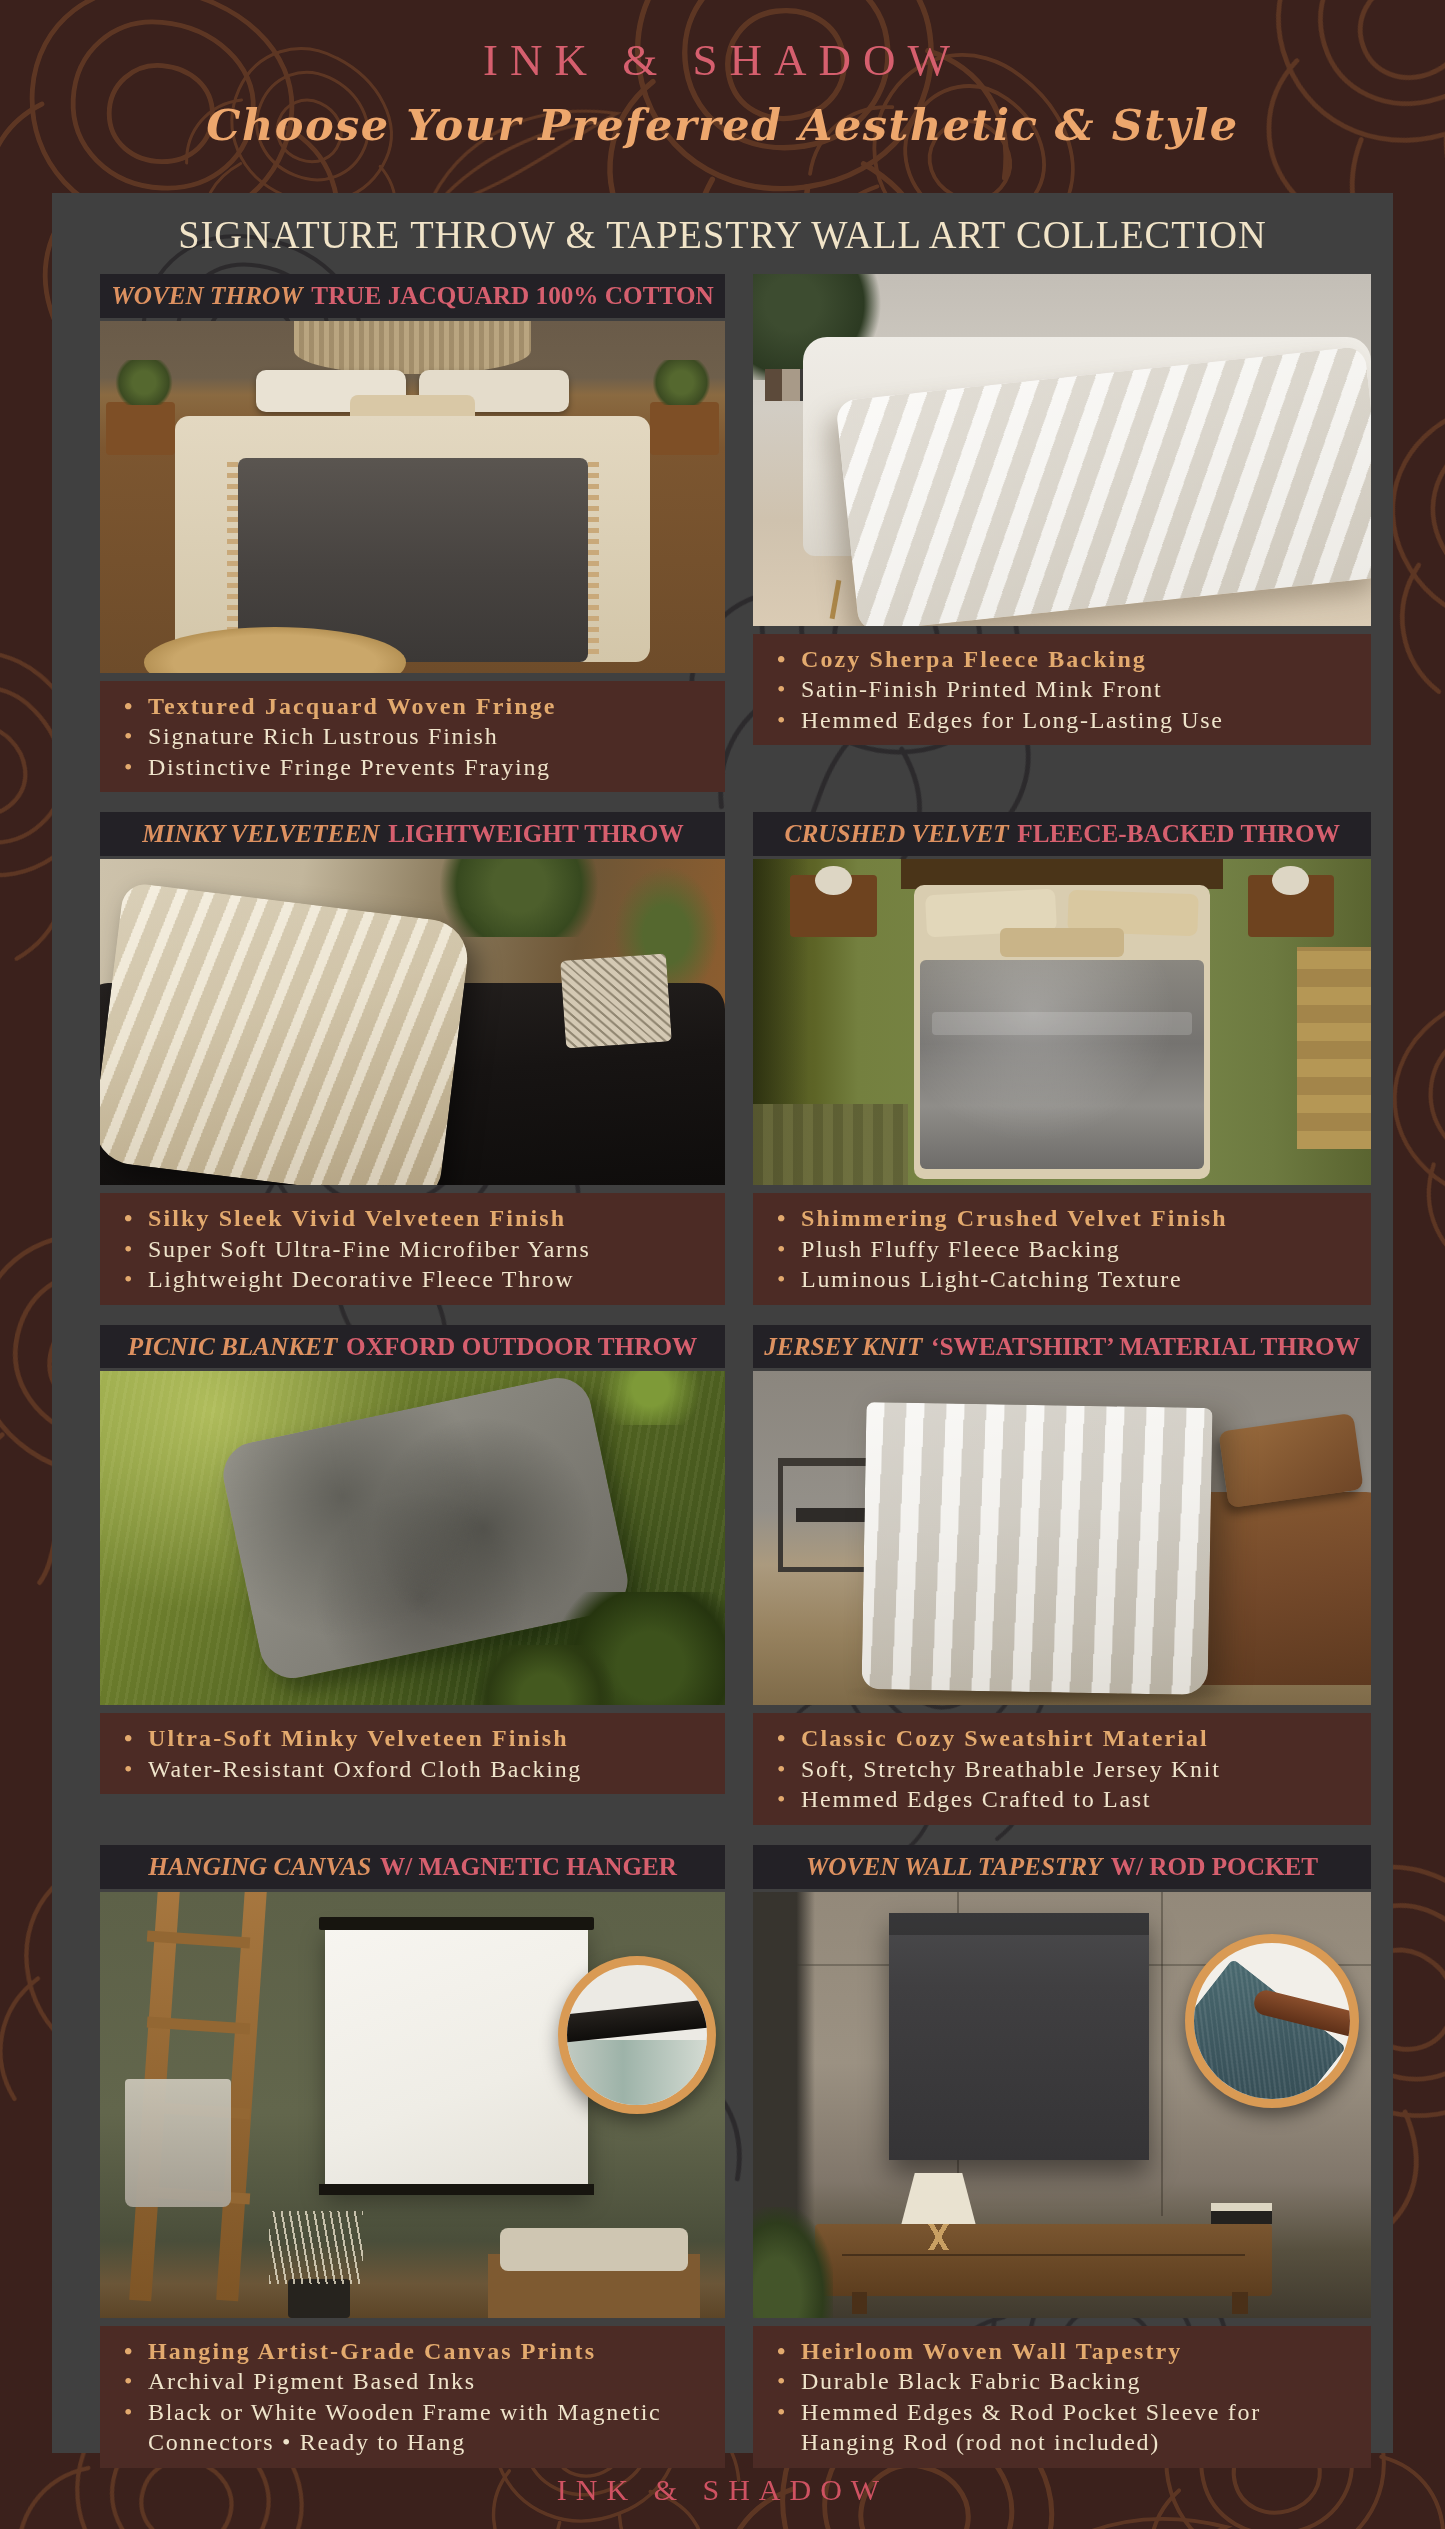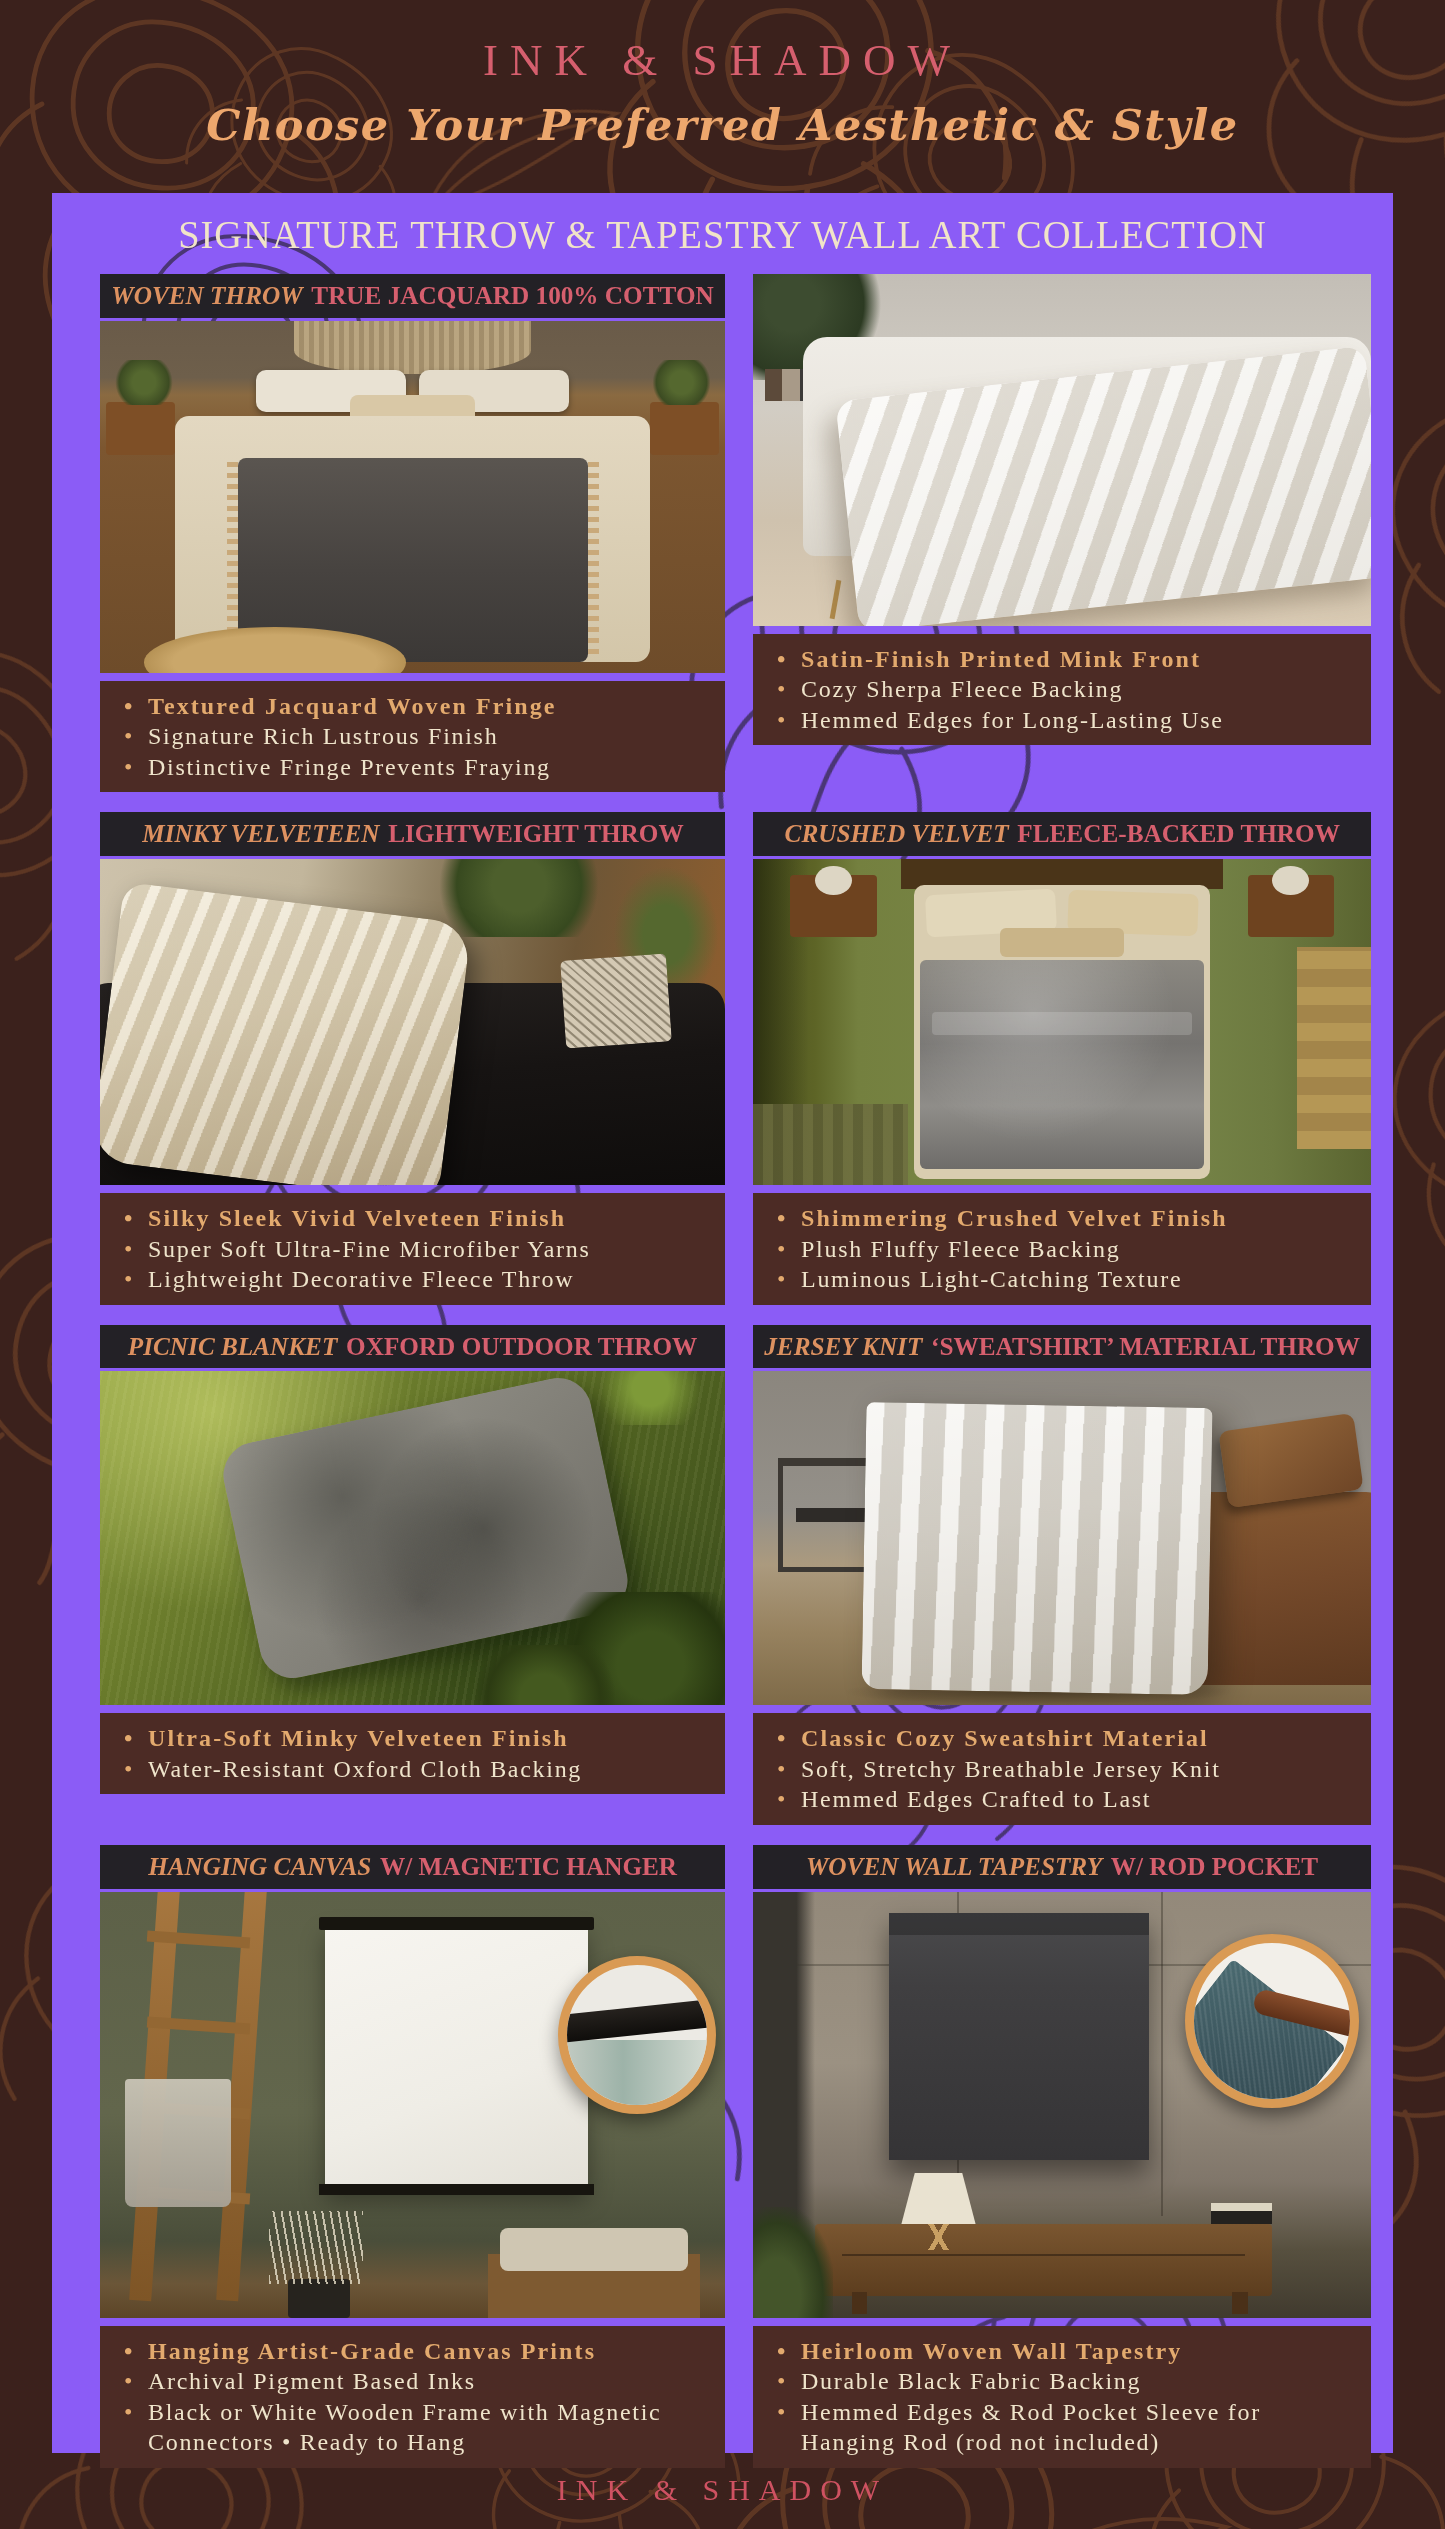--- a/index.html
+++ b/index.html
@@ -5,21 +5,21 @@
   html,body{margin:0;padding:0;background:#241512;}
   .poster{position:relative;width:1445px;height:2529px;margin:0 auto;overflow:hidden;
     background:#3b211c;font-family:"Liberation Serif",serif;}
   svg.florals{position:absolute;inset:0;z-index:0;}
   
   header{position:absolute;top:34px;left:0;width:100%;text-align:center;z-index:2;}
   .brand-title{margin:0;font-weight:400;font-size:45px;letter-spacing:12px;color:#d65f6e;white-space:nowrap;}
   .tagline{margin-top:14px;font-size:43px;font-style:italic;font-weight:600;color:#eda76d;
     letter-spacing:1.5px;font-family:"DejaVu Serif",cursive,serif;white-space:nowrap;}
   
-  .panel{position:absolute;left:52px;right:52px;top:193px;bottom:76px;background:#8b5cf6;z-index:1;
+  .panel{position:absolute;left:52px;right:52px;top:193px;bottom:76px;background:#404040;z-index:1;
     padding:14px 48px 0;box-sizing:border-box;}
   svg.panel-florals{position:absolute;inset:0;pointer-events:none;}
   .collection-title{position:relative;margin:4px 0 16px;text-align:center;font-weight:400;font-size:40px;
     letter-spacing:1px;color:#f1e4c8;white-space:nowrap;transform:scaleX(.96);transform-origin:center;}
   .grid{position:relative;display:grid;grid-template-columns:1fr 1fr;column-gap:28px;row-gap:20px;}
   
   .card{display:flex;flex-direction:column;}
   .card-title{background:#232126;text-align:center;padding:7px 2px;margin-bottom:3px;
     font-size:26px;font-weight:700;color:#d65f6e;line-height:1.15;}
   .card-title .tt{display:inline-block;white-space:nowrap;transform:scaleX(.97);transform-origin:center;}
@@ -278,22 +278,22 @@
       <section class="card r1">
         <div class="photo photo-2">
           <i class="p2-plant"></i>
           <i class="p2-shelf"></i>
           <i class="p2-couch"></i>
           <i class="p2-leg-a"></i>
           <i class="p2-leg-b"></i>
           <i class="p2-blanket"></i>
         </div>
         <ul class="bullets">
+          <li>Cozy Sherpa Fleece Backing</li>
           <li>Satin-Finish Printed Mink Front</li>
-          <li>Cozy Sherpa Fleece Backing</li>
           <li>Hemmed Edges for Long-Lasting Use</li>
         </ul>
       </section>
 
       <section class="card r2">
         <div class="card-title"><span class="tt"><em>MINKY VELVETEEN</em><span>LIGHTWEIGHT THROW</span></span></div>
         <div class="photo photo-3">
           <i class="p3-plant-a"></i>
           <i class="p3-plant-b"></i>
           <i class="p3-couch"></i>

